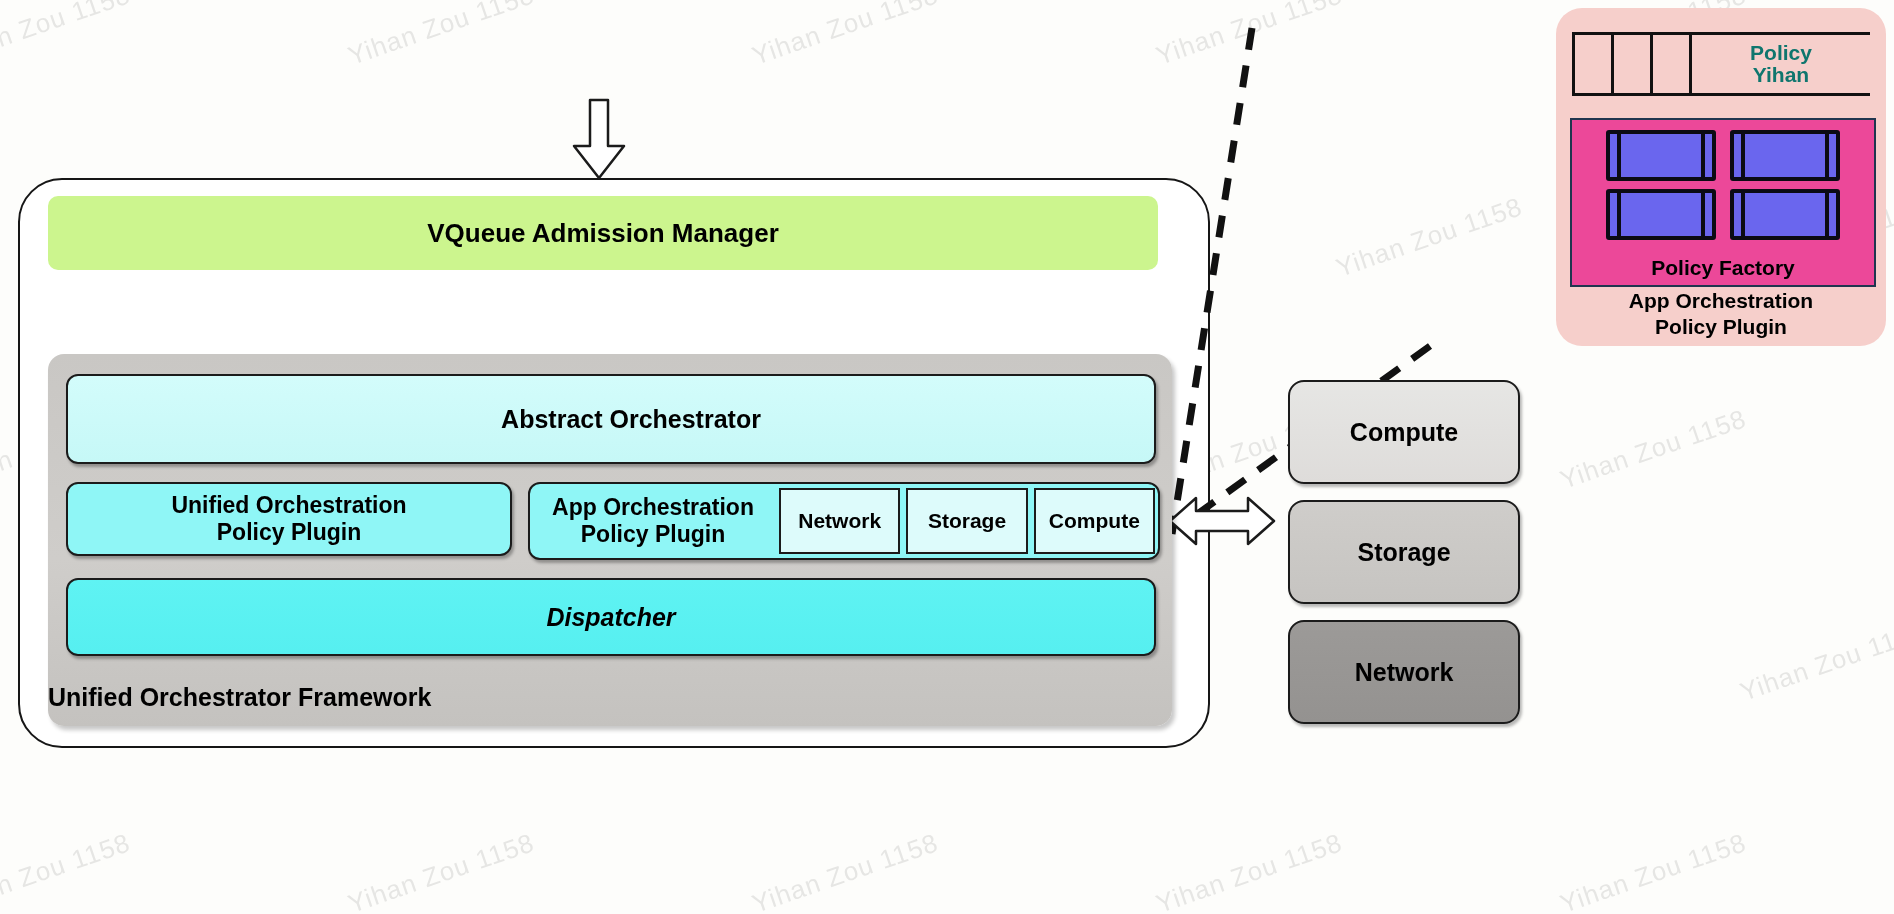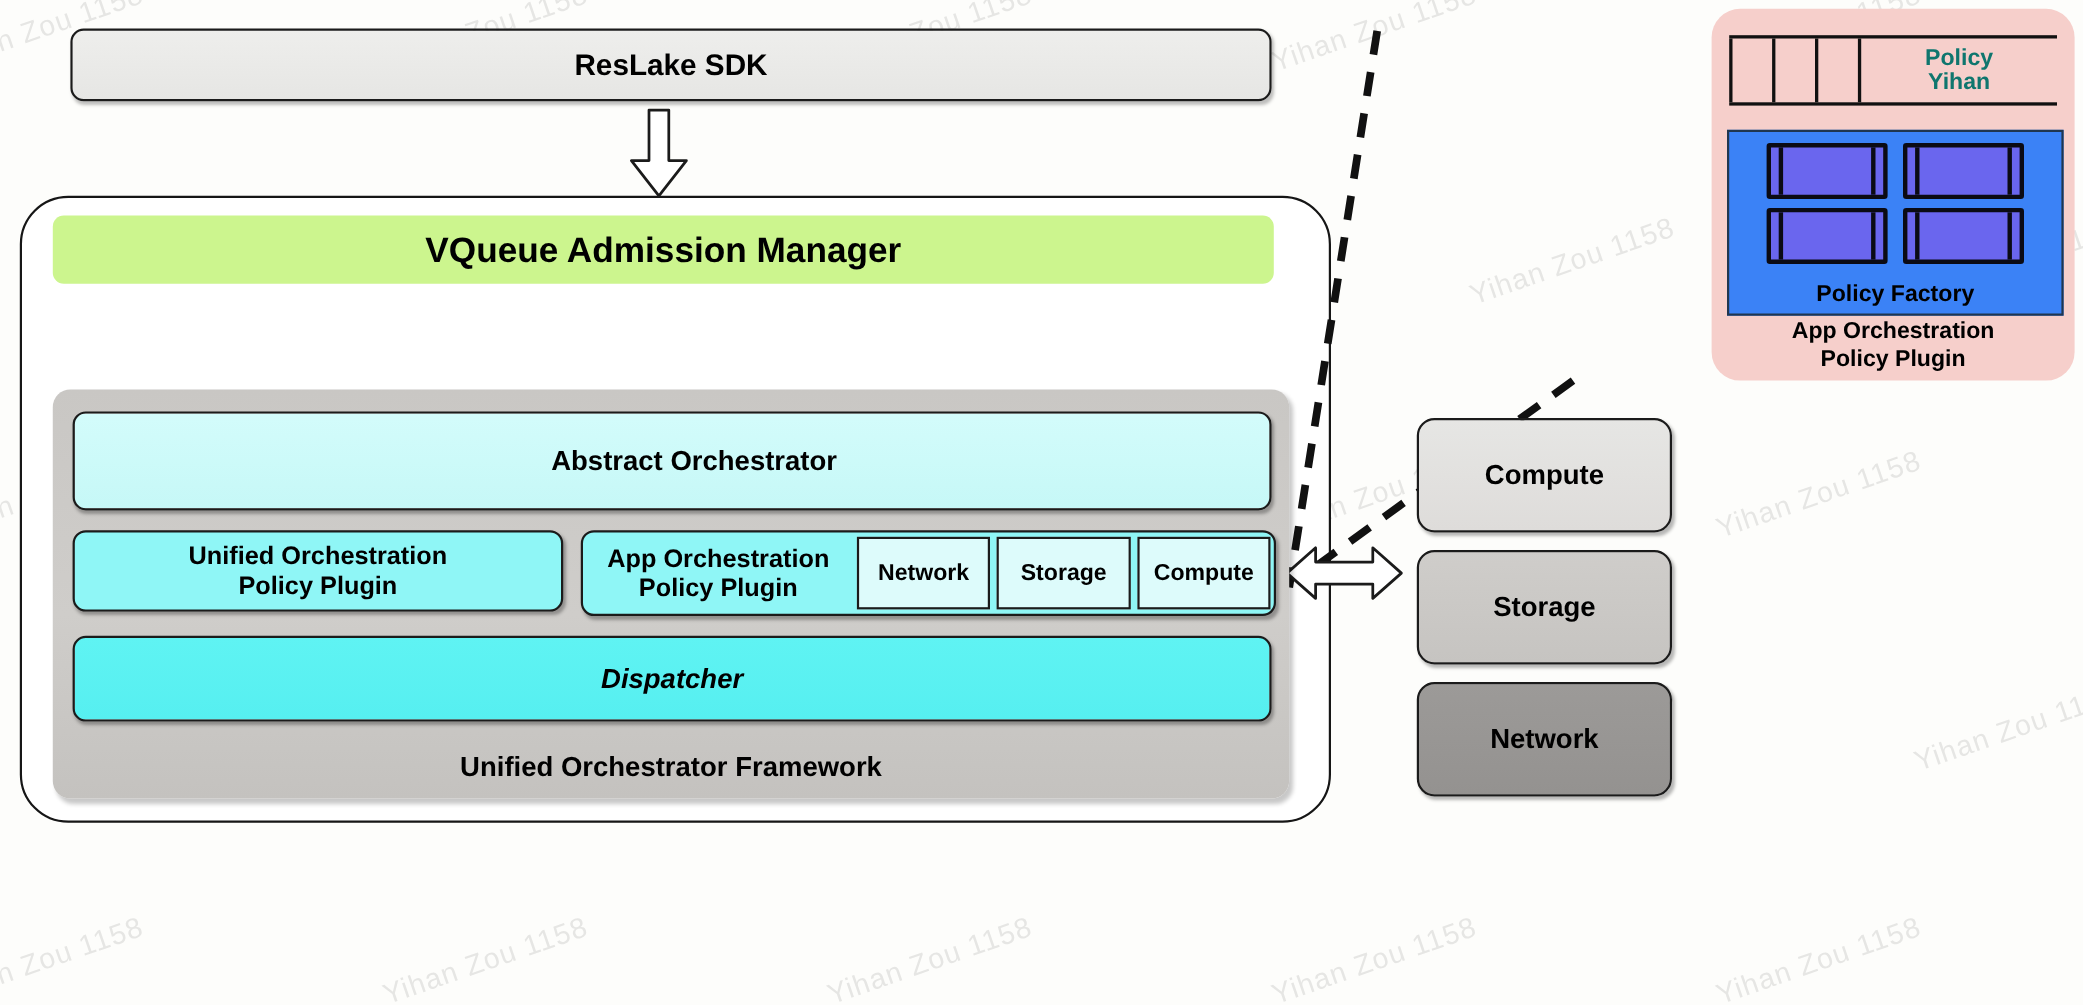--- a/index.html
+++ b/index.html
@@ -42,39 +42,39 @@
 
   
   .main-container{
     position:absolute;left:18px;top:178px;width:1188px;height:566px;
     border:2.5px solid #161616;border-radius:44px;
     background:#ffffff;
     z-index:8;
   }
 
   .admission{
-    left:48px;top:196px;width:1110px;height:62px;
-    background:#ccf58e;border-radius:10px;font-size:32px;z-index:12;
+    left:48px;top:196px;width:1110px;height:74px;
+    background:#ccf58e;border-radius:10px;font-size:26px;z-index:12;
   }
   .quota{
     left:48px;top:276px;width:1110px;height:62px;
     background:#fdeebe;border-radius:10px;font-size:25px;z-index:12;
   }
 
   
   .framework{
     position:absolute;left:48px;top:354px;width:1124px;height:372px;
     background:linear-gradient(180deg,#c9c7c4 0%,#cfcdca 55%,#c4c2bf 100%);
     border-radius:16px;
     box-shadow:3px 4px 4px rgba(0,0,0,.22);
     z-index:11;
   }
   .framework-label{
     position:absolute;left:0;right:0;bottom:14px;
-    text-align:center;font-weight:bold;font-size:25px;color:#000;
+    text-align:left;font-weight:bold;font-size:25px;color:#000;
   }
 
   .abstract-orch{
     left:66px;top:374px;width:1090px;height:90px;
     background:linear-gradient(180deg,#d3fcfb 0%,#c6f8f7 100%);
     border:2px solid #1b1b1b;border-radius:12px;font-size:25px;
     box-shadow:2px 3px 3px rgba(0,0,0,.3);
     z-index:13;
     padding-left:40px;
   }
@@ -125,21 +125,21 @@
     display:flex;align-items:stretch;
   }
   .pc-cell{width:36px;border-right:3px solid #111;}
   .pc-cell.first{border-left:3px solid #111;}
   .pc-label{
     flex:1;display:flex;align-items:center;justify-content:center;
     font-weight:bold;font-size:21px;line-height:1.05;color:#0f766e;text-align:center;
   }
   .policy-factory{
     position:absolute;left:14px;top:110px;width:302px;height:165px;
-    background:#3b82f6;border:2px solid #20364f;
+    background:#ec4899;border:2px solid #20364f;
     display:flex;flex-direction:column;align-items:center;justify-content:flex-end;text-align:right;
   }
   .pf-grid{
     position:absolute;left:0;right:0;top:10px;height:110px;
     display:grid;grid-template-columns:1fr 1fr;grid-template-rows:1fr 1fr;
     gap:8px 14px;padding:0 34px;box-sizing:border-box;
   }
   .pf-block{
     position:relative;background:#6a66ee;border:4px solid #0b0b14;border-radius:3px;
   }
@@ -207,23 +207,20 @@
       <div class="wm" style="left: 928px; top: 646px;">Yihan Zou 1158</div>
       <div class="wm" style="left: 1332px; top: 646px;">Yihan Zou 1158</div>
       <div class="wm" style="left: 1736px; top: 646px;">Yihan Zou 1158</div>
       <div class="wm" style="left: -60px; top: 858px;">Yihan Zou 1158</div>
       <div class="wm" style="left: 344px; top: 858px;">Yihan Zou 1158</div>
       <div class="wm" style="left: 748px; top: 858px;">Yihan Zou 1158</div>
       <div class="wm" style="left: 1152px; top: 858px;">Yihan Zou 1158</div>
       <div class="wm" style="left: 1556px; top: 858px;">Yihan Zou 1158</div>
     </div>
 
-  <div class="box sdk">
-    <span>ResLake SDK</span>
-  </div>
 
   <svg class="blockarrow" viewBox="0 0 58 82">
     <polygon points="20,2 38,2 38,48 54,48 29,80 4,48 20,48" fill="#ffffff" stroke="#1b1b1b" stroke-width="2.5" stroke-linejoin="round"></polygon>
   </svg>
 
   <div class="main-container"></div>
 
   <div class="box admission">
     <span>VQueue Admission Manager</span>
   </div>

